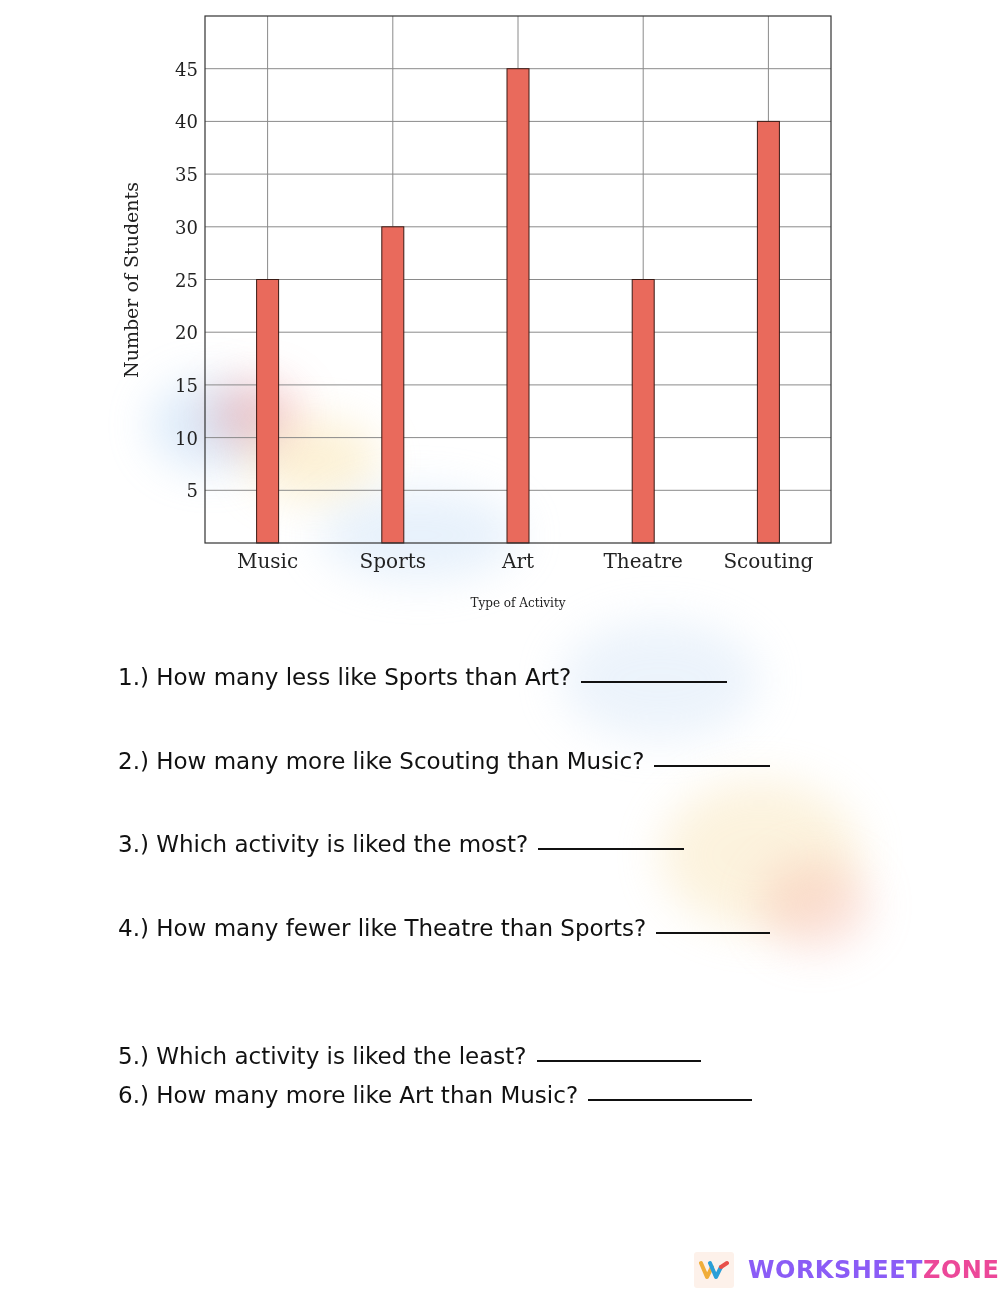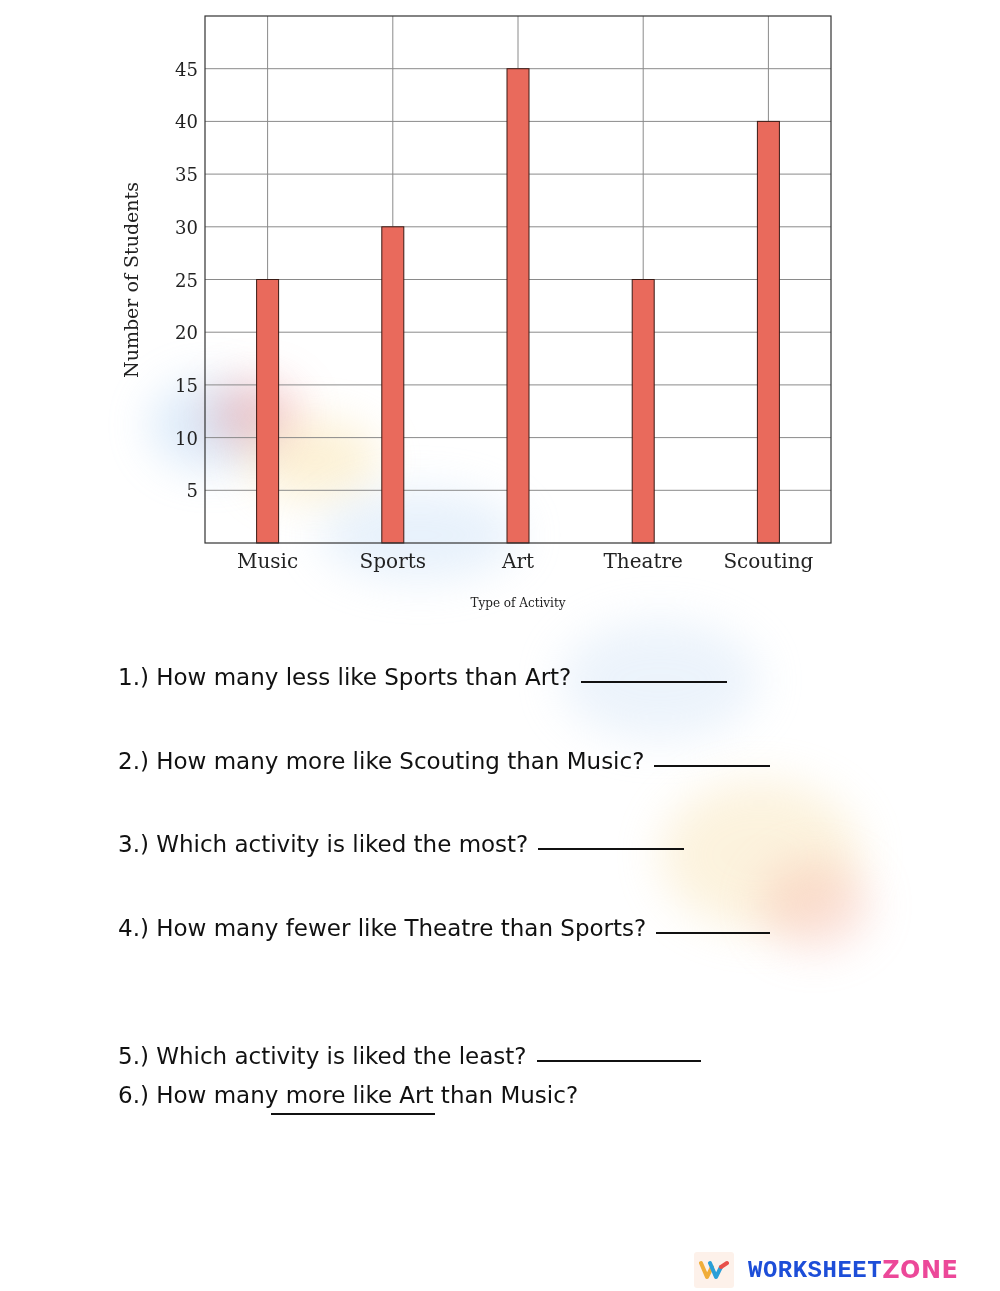--- a/index.html
+++ b/index.html
@@ -116,29 +116,29 @@
     <span class="blank" style="width:146px;"></span>
   </div>
   <div class="q" style="top:251px;">
     <span>4.) How many fewer like Theatre than Sports?</span>
     <span class="blank" style="width:114px;"></span>
   </div>
   <div class="q" style="top:335px;margin-top:44px;">
     <span>5.) Which activity is liked the least?</span>
     <span class="blank" style="width:164px;"></span>
   </div>
-  <div class="q" style="top:418px;flex-direction:column;">
+  <div class="q" style="top:418px;">
     <span>6.) How many more like Art than Music?</span>
     <span class="blank" style="width:164px;"></span>
   </div>
 </div>
 
 <div class="brand">
   <span class="logo-box">
     <svg width="30" height="20" viewBox="0 0 30 20">
       <polyline points="2,3 8,17 13,7" fill="none" stroke="#f0ad3a" stroke-width="4" stroke-linejoin="round" stroke-linecap="round"></polyline>
       <polyline points="11,3 17,17 22,7" fill="none" stroke="#2a9fd8" stroke-width="4" stroke-linejoin="round" stroke-linecap="round"></polyline>
       <polyline points="22,7 28,3" fill="none" stroke="#e8504a" stroke-width="4" stroke-linecap="round"></polyline>
     </svg>
   </span>
-  <span style="color:#1d4ed8;font-family:Liberation Mono, monospace;">WORKSHEET</span>
+  <span style="color:#8b5cf6;">WORKSHEET</span>
   <span style="color:#ec4899;">ZONE</span>
 </div>
 
 </body></html>

